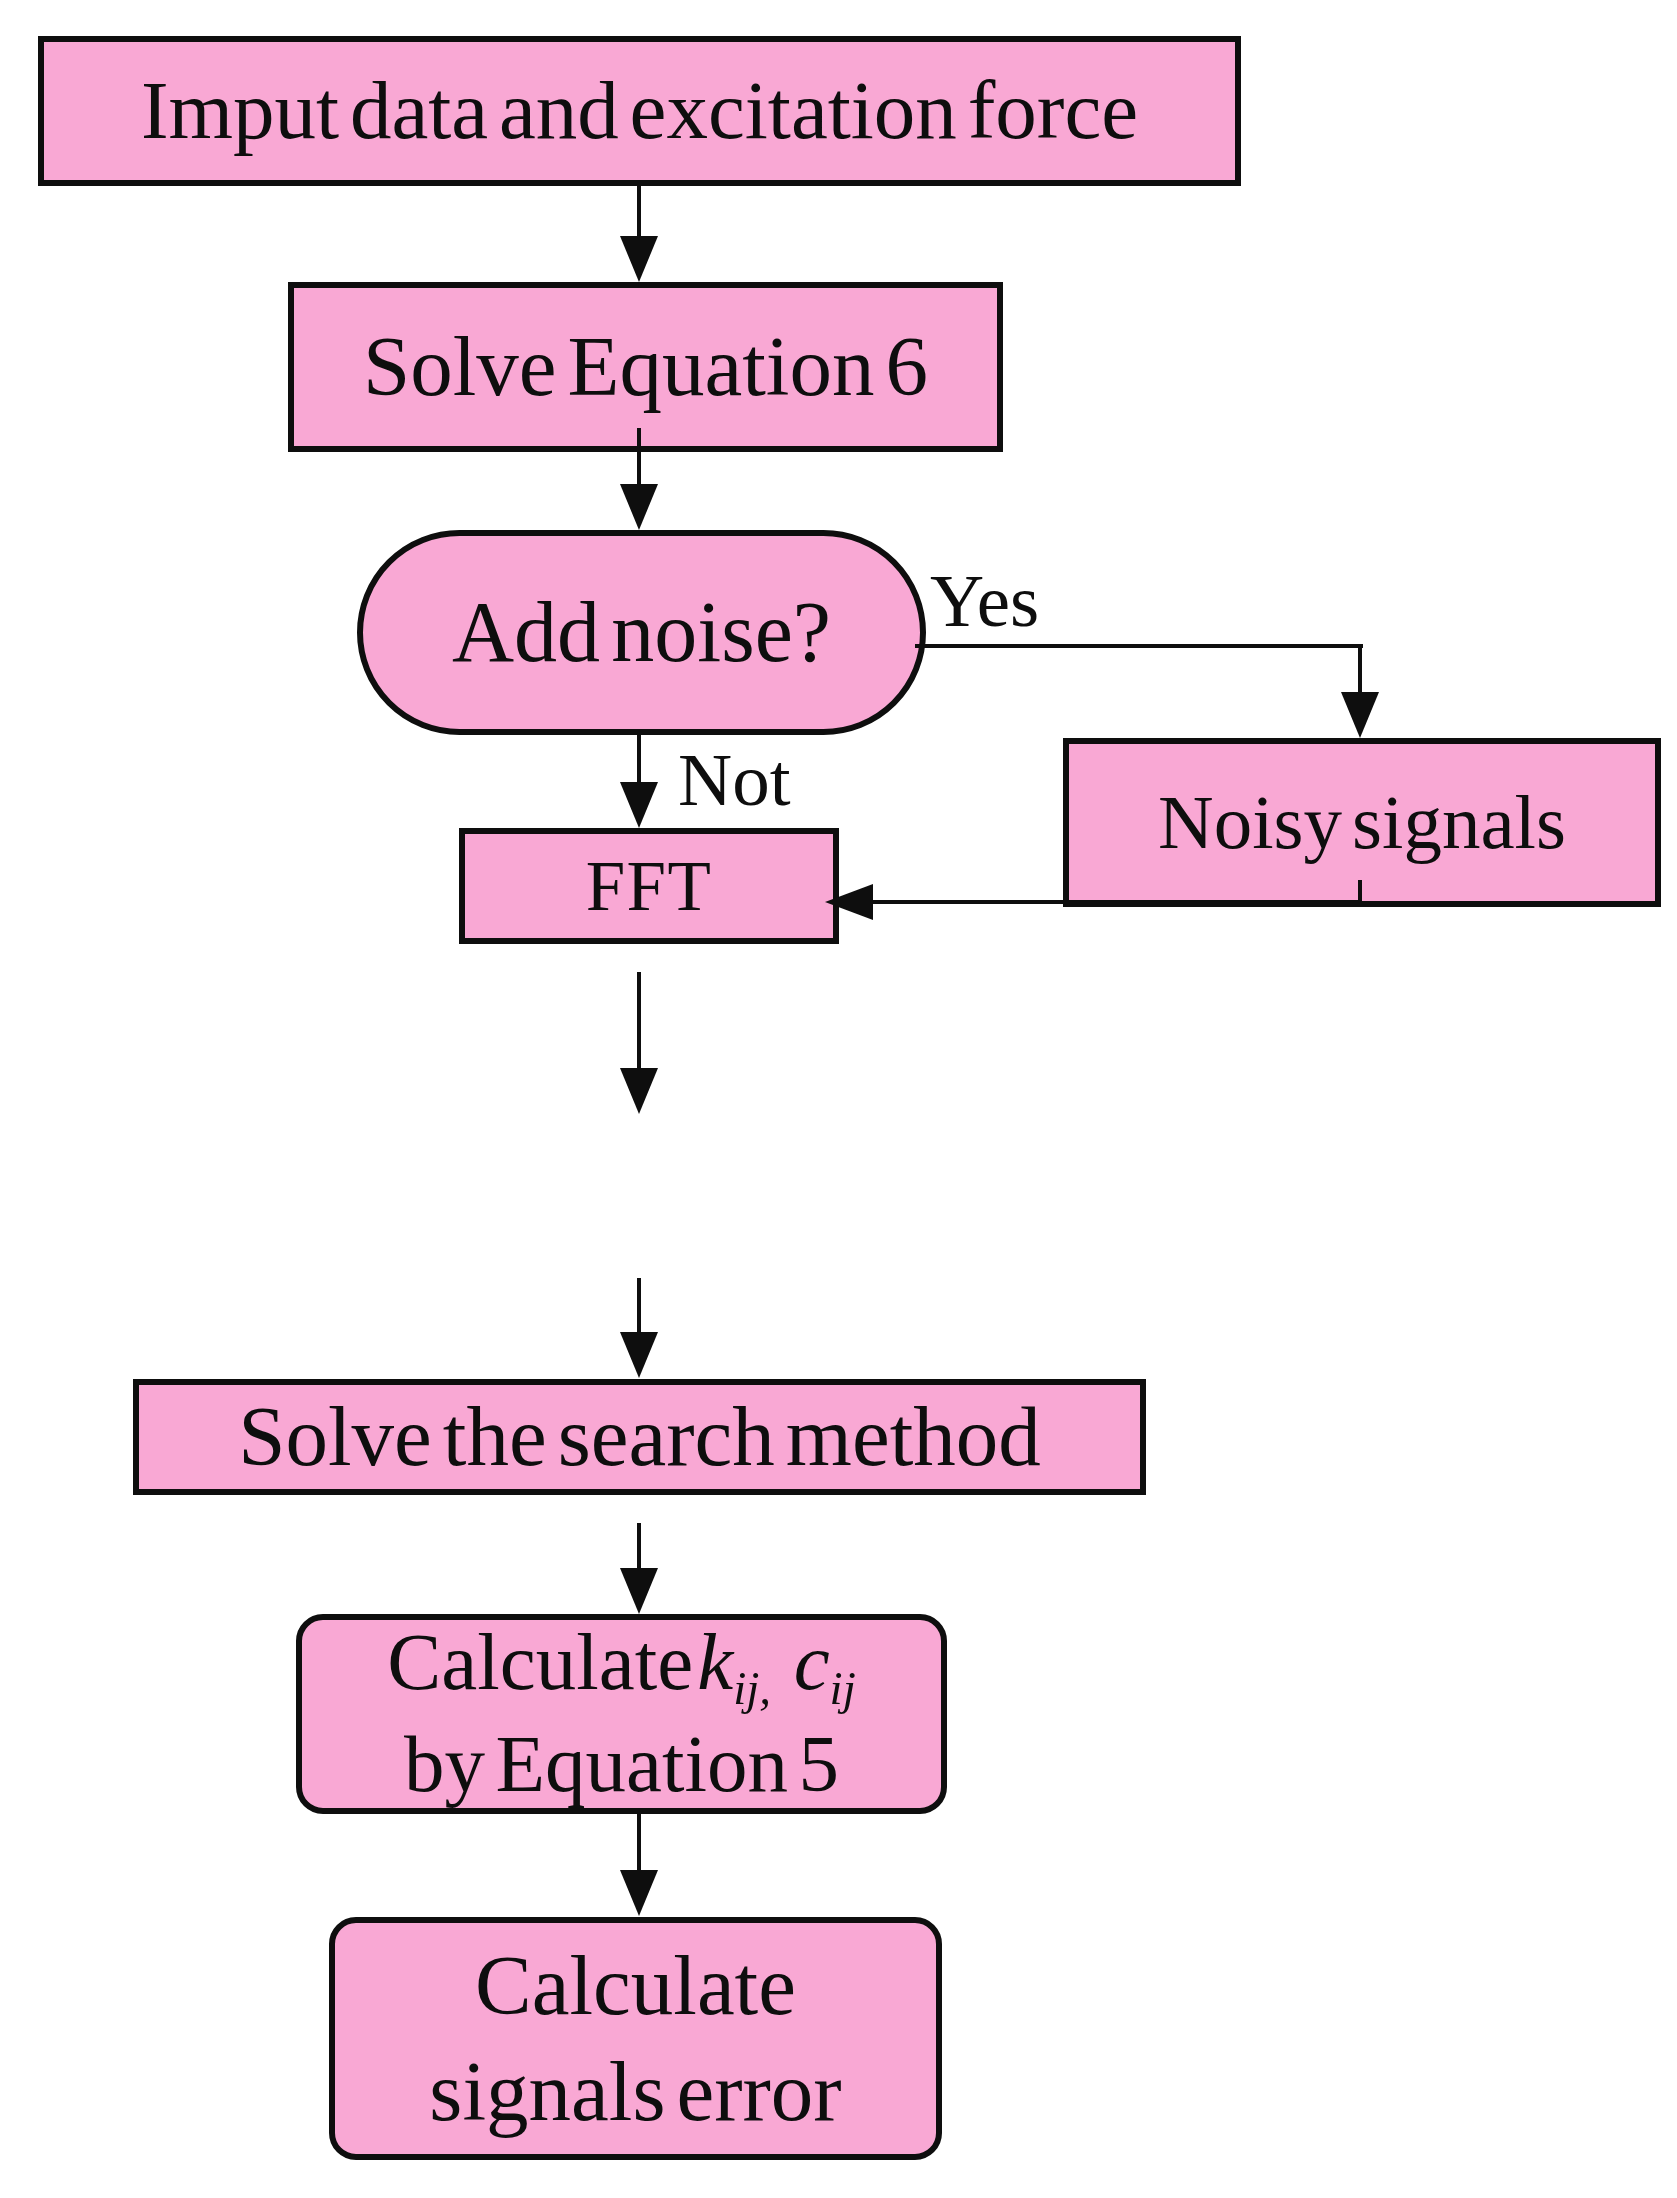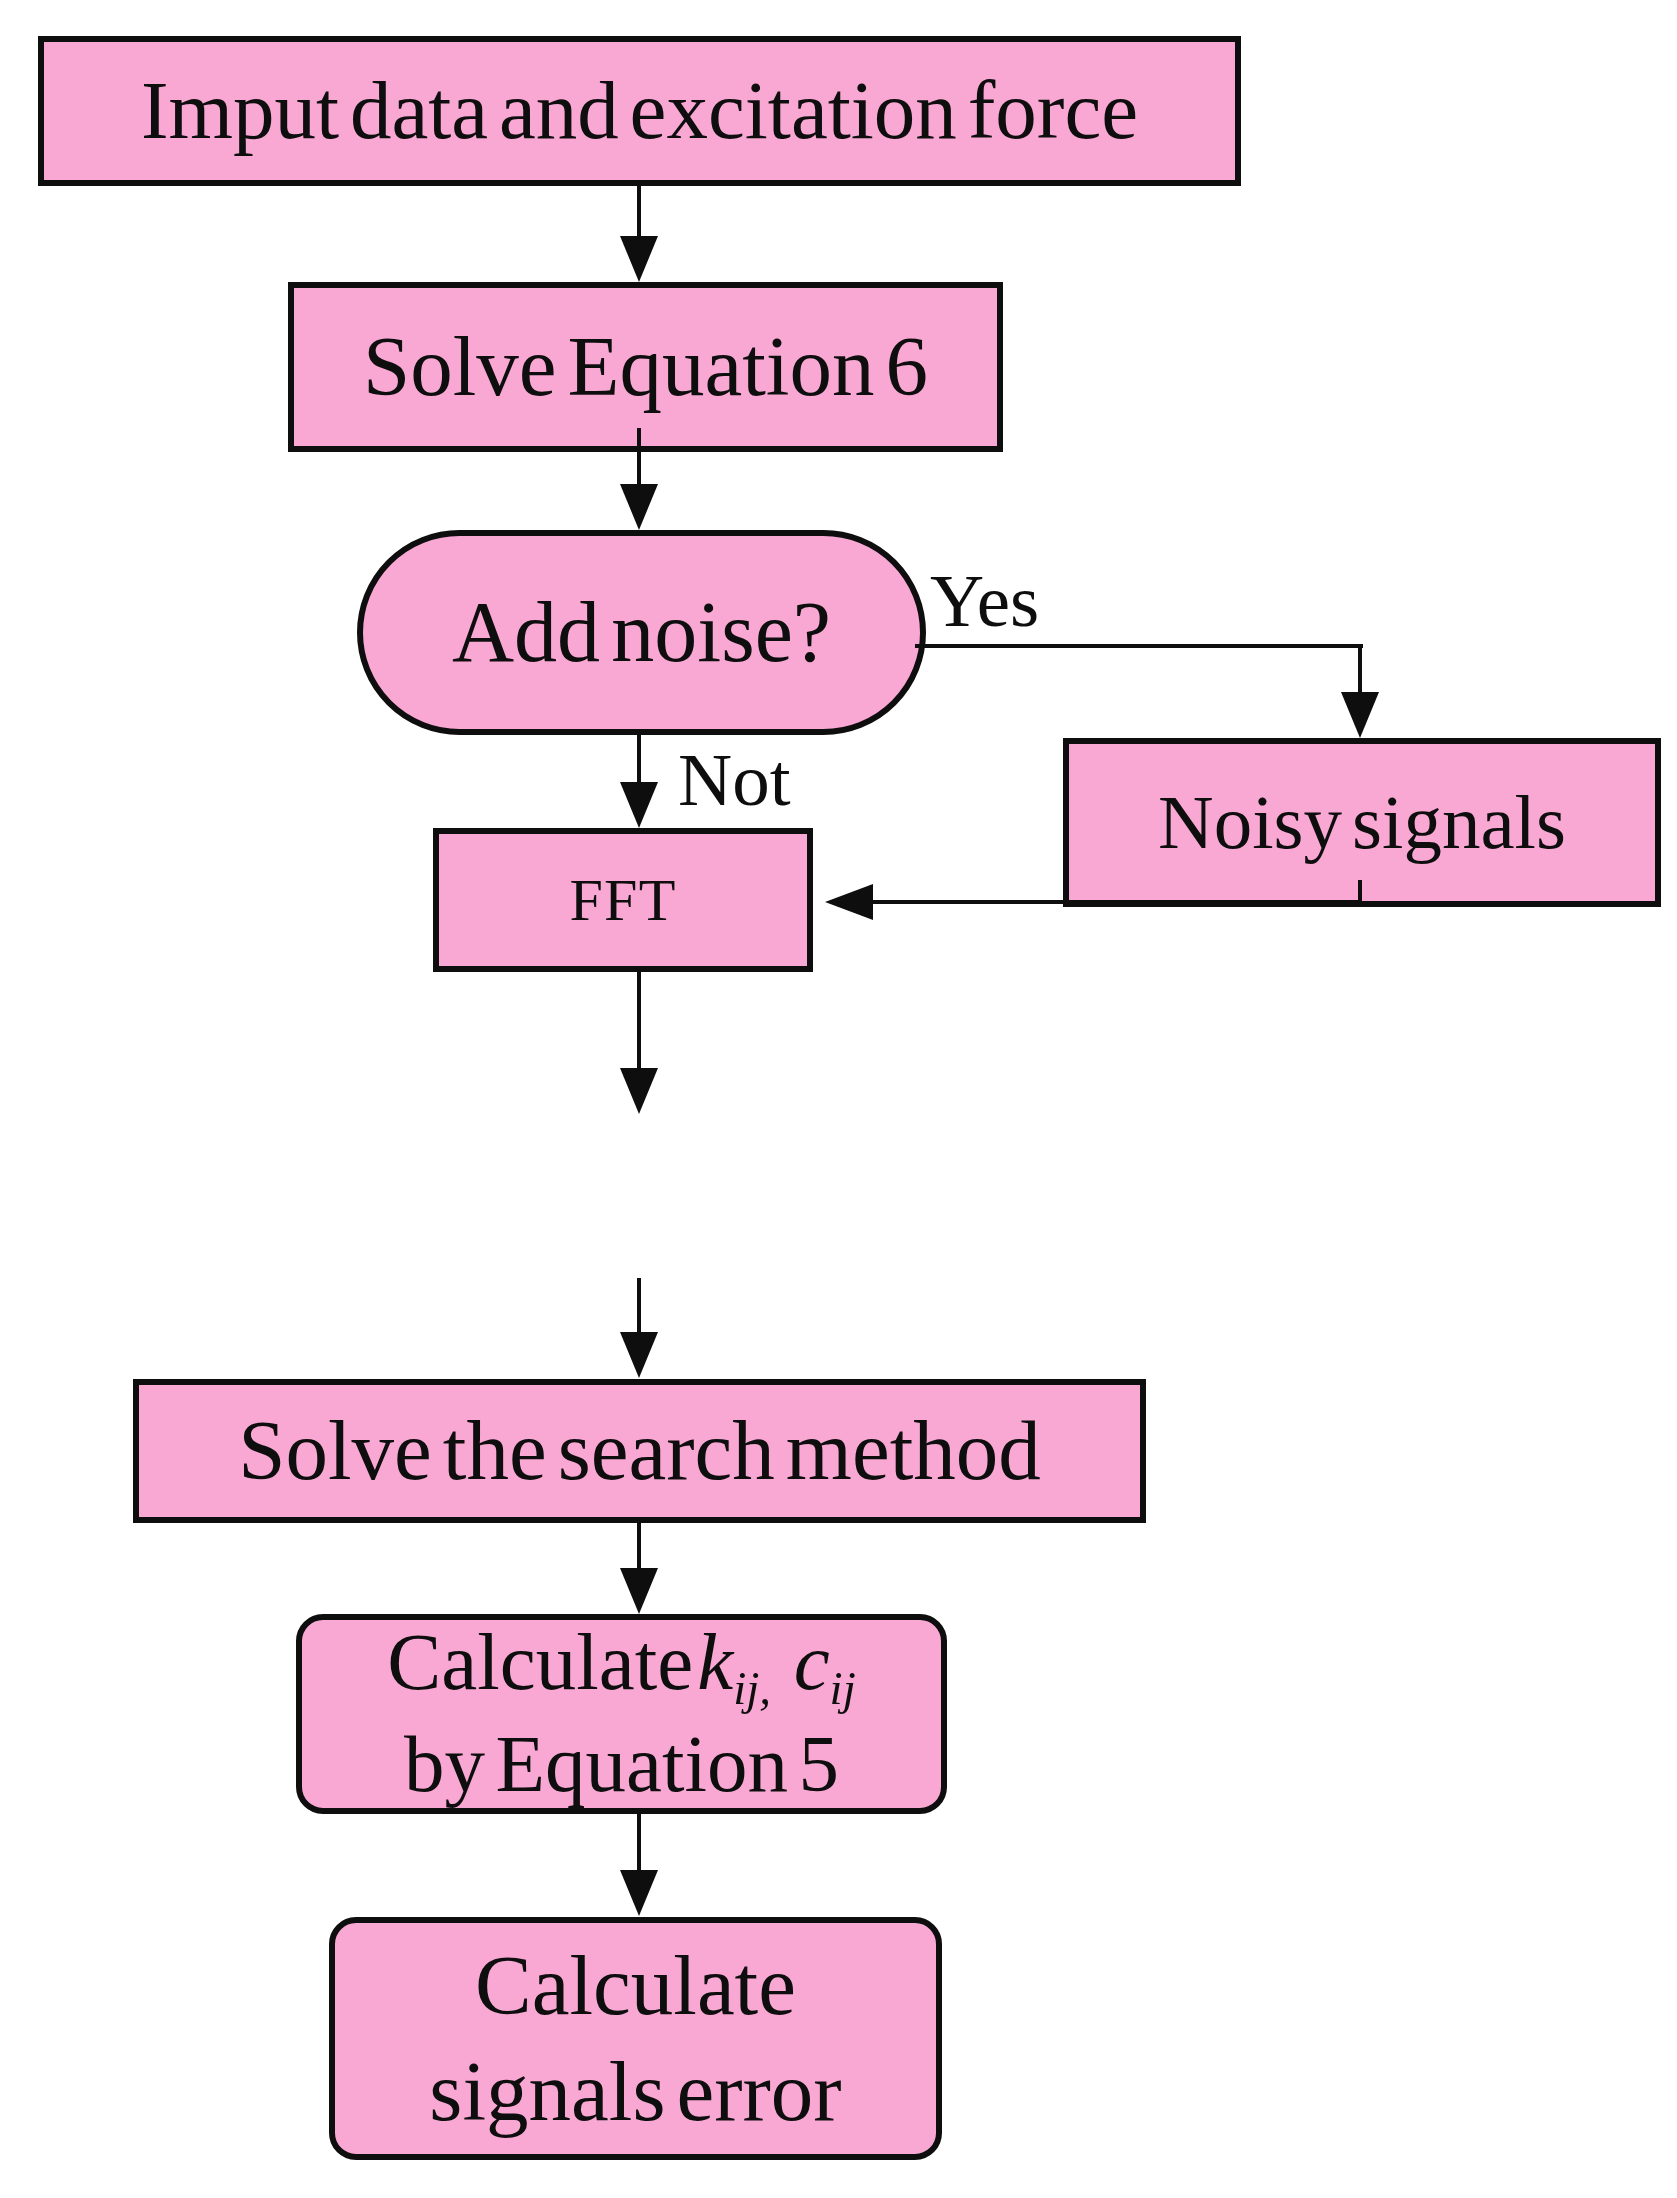--- a/index.html
+++ b/index.html
@@ -50,23 +50,23 @@
   .sub{font-size:0.58em;vertical-align:-0.32em;}
   .gap-s{margin-left:0.22em;}
   .gap-xs{margin-left:0.05em;}
   .gap-m{margin-left:0.28em;}
 
   
   #n-input   {left:38px;  top:36px;   width:1203px; height:150px; font-size:83px;}
   #n-solve6  {left:288px; top:282px;  width:715px;  height:170px; font-size:85px;}
   #n-noise   {left:357px; top:530px;  width:569px;  height:205px; font-size:86px;}
   #n-noisy   {left:1063px;top:738px;  width:598px;  height:169px; font-size:77px;}
-  #n-fft     {left:433px; top:828px;  width:380px;  height:144px; font-size:60px; letter-spacing:0.02em;}
+  #n-fft     {left:459px; top:828px;  width:380px;  height:116px; font-size:71px; letter-spacing:0.02em;}
   #n-setinit {left:266px; top:1114px; width:745px;  height:163px; font-size:81px;}
-  #n-search  {left:133px; top:1379px; width:1013px; height:144px; font-size:85px;}
+  #n-search  {left:133px; top:1379px; width:1013px; height:116px; font-size:85px;}
   #n-calckc  {left:296px; top:1614px; width:651px;  height:200px; font-size:81px; line-height:1.18;}
   #n-relerr  {left:329px; top:1917px; width:613px;  height:243px; font-size:85px; line-height:1.24;}
 </style>
 </head>
 <body>
 
 <div class="canvas">
 
   <div class="node" id="n-input">
     <span>Imput data and excitation force</span>

